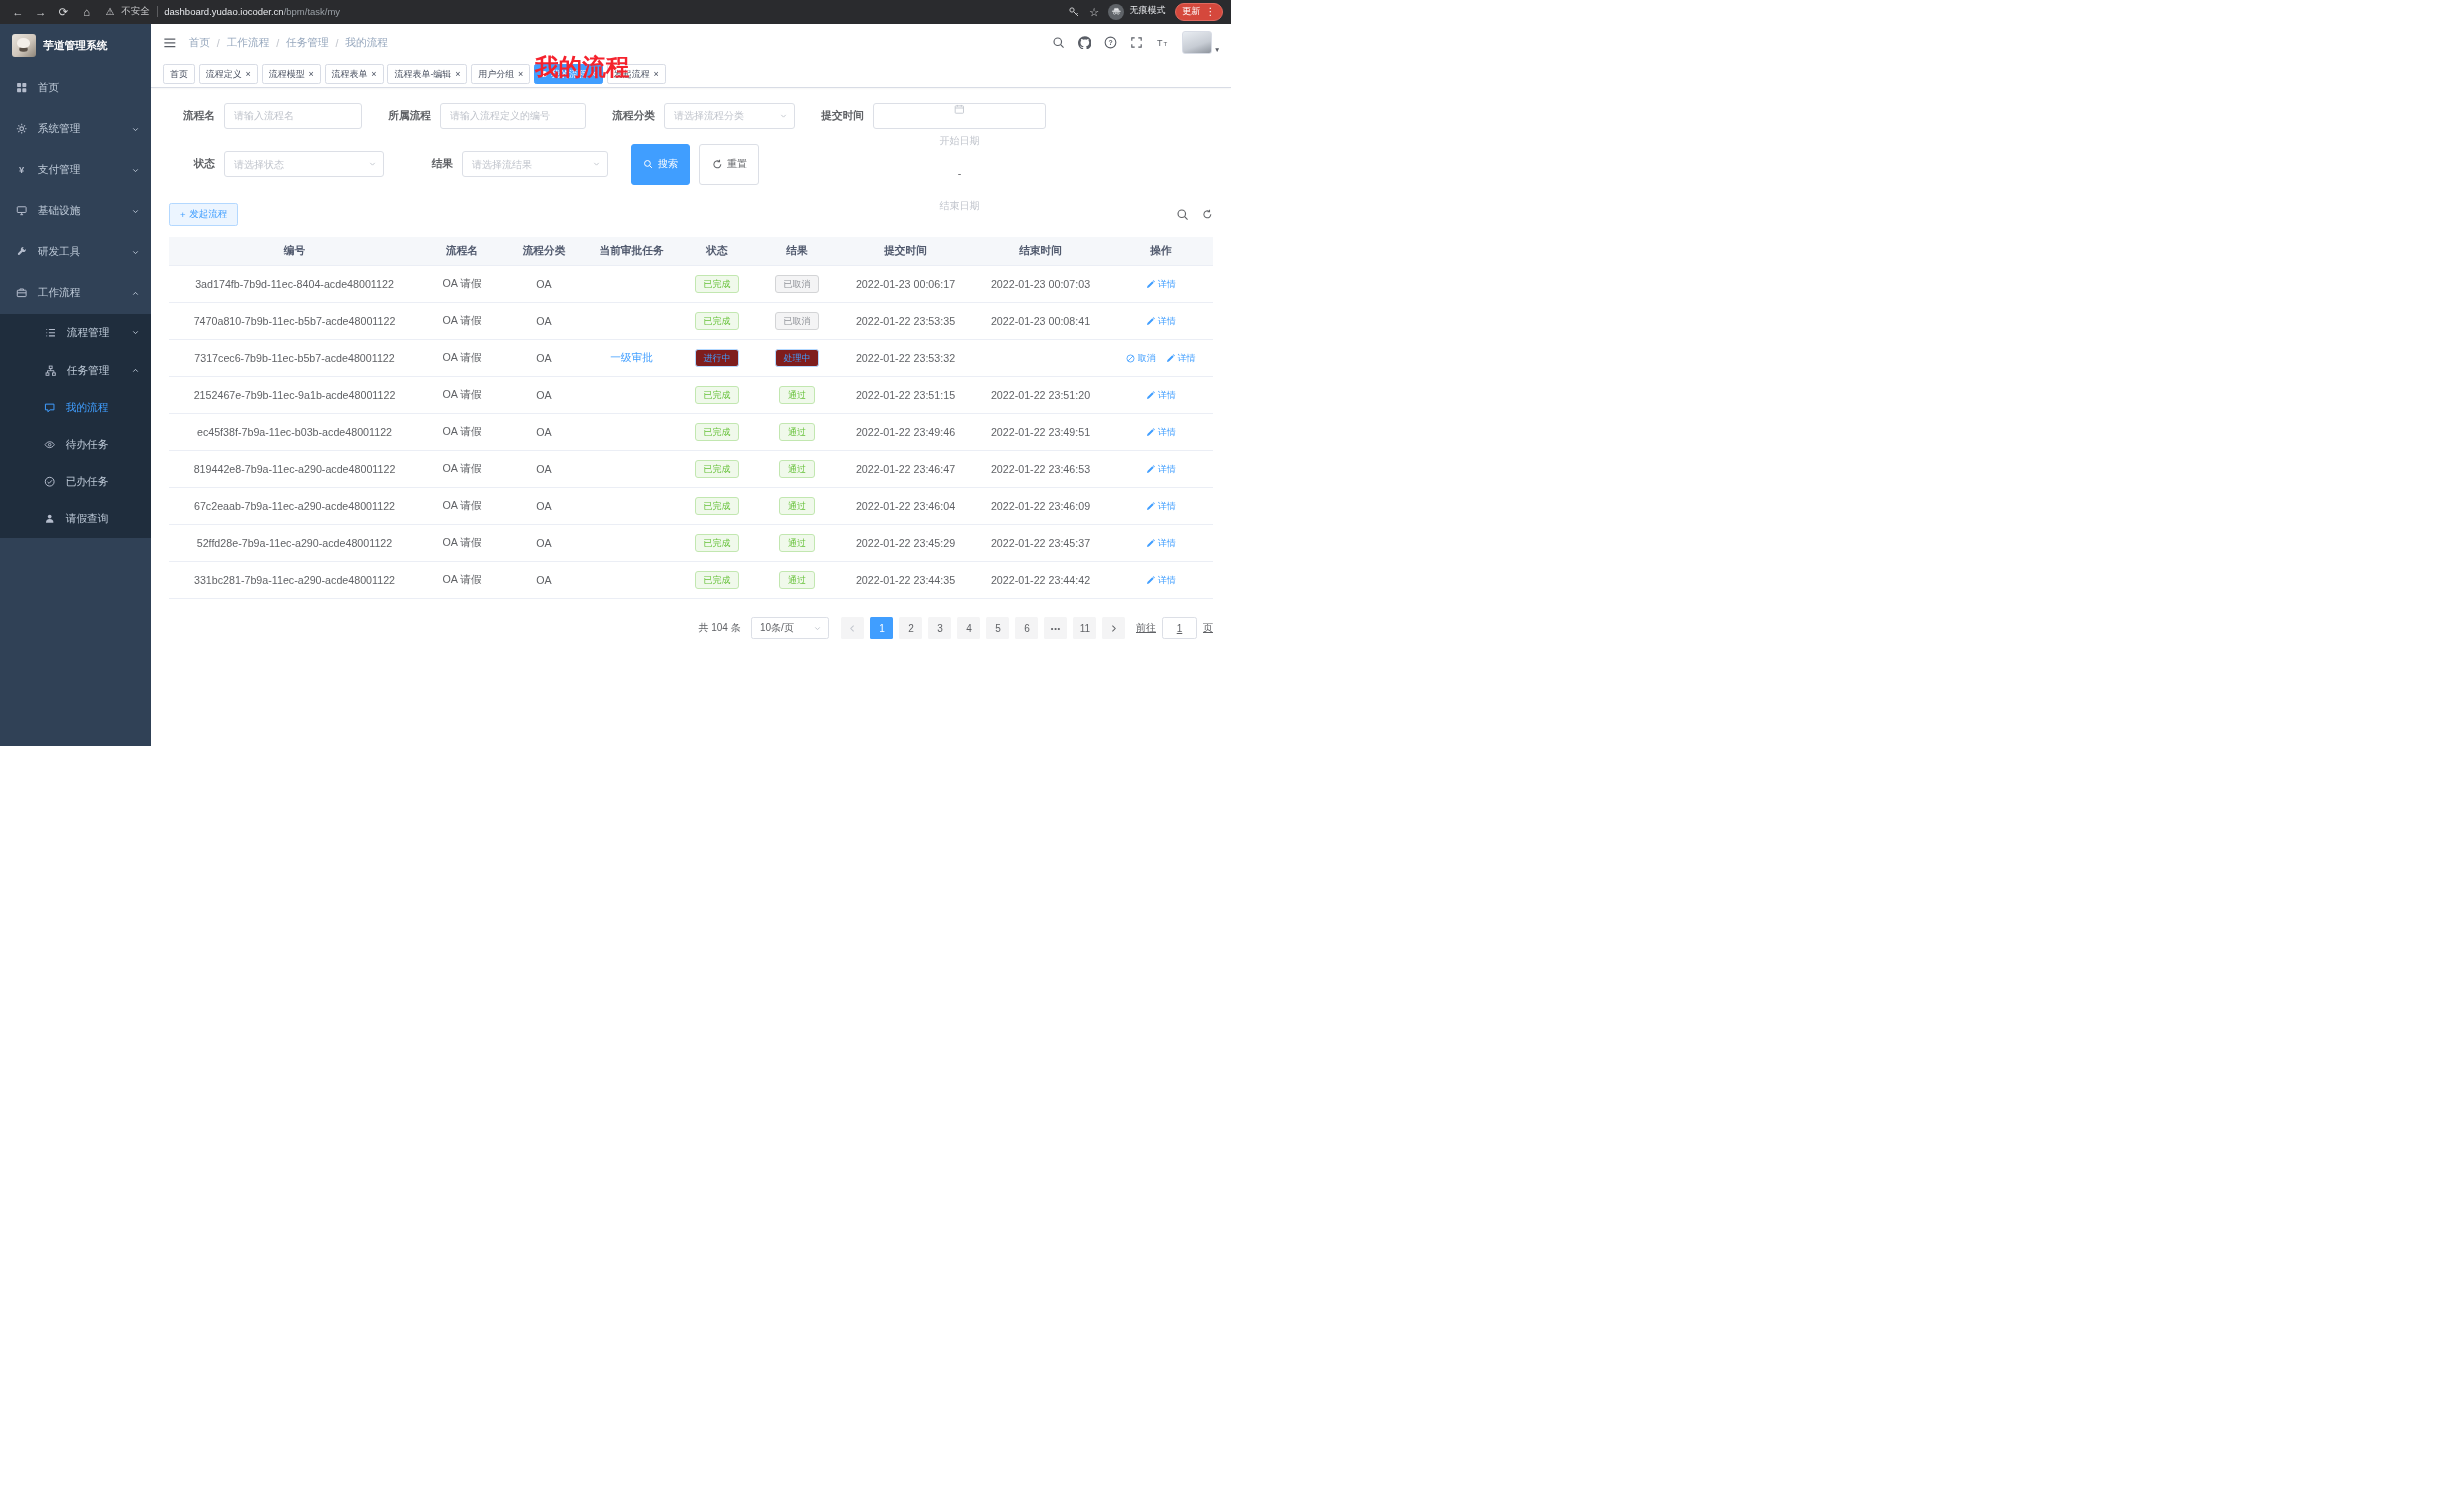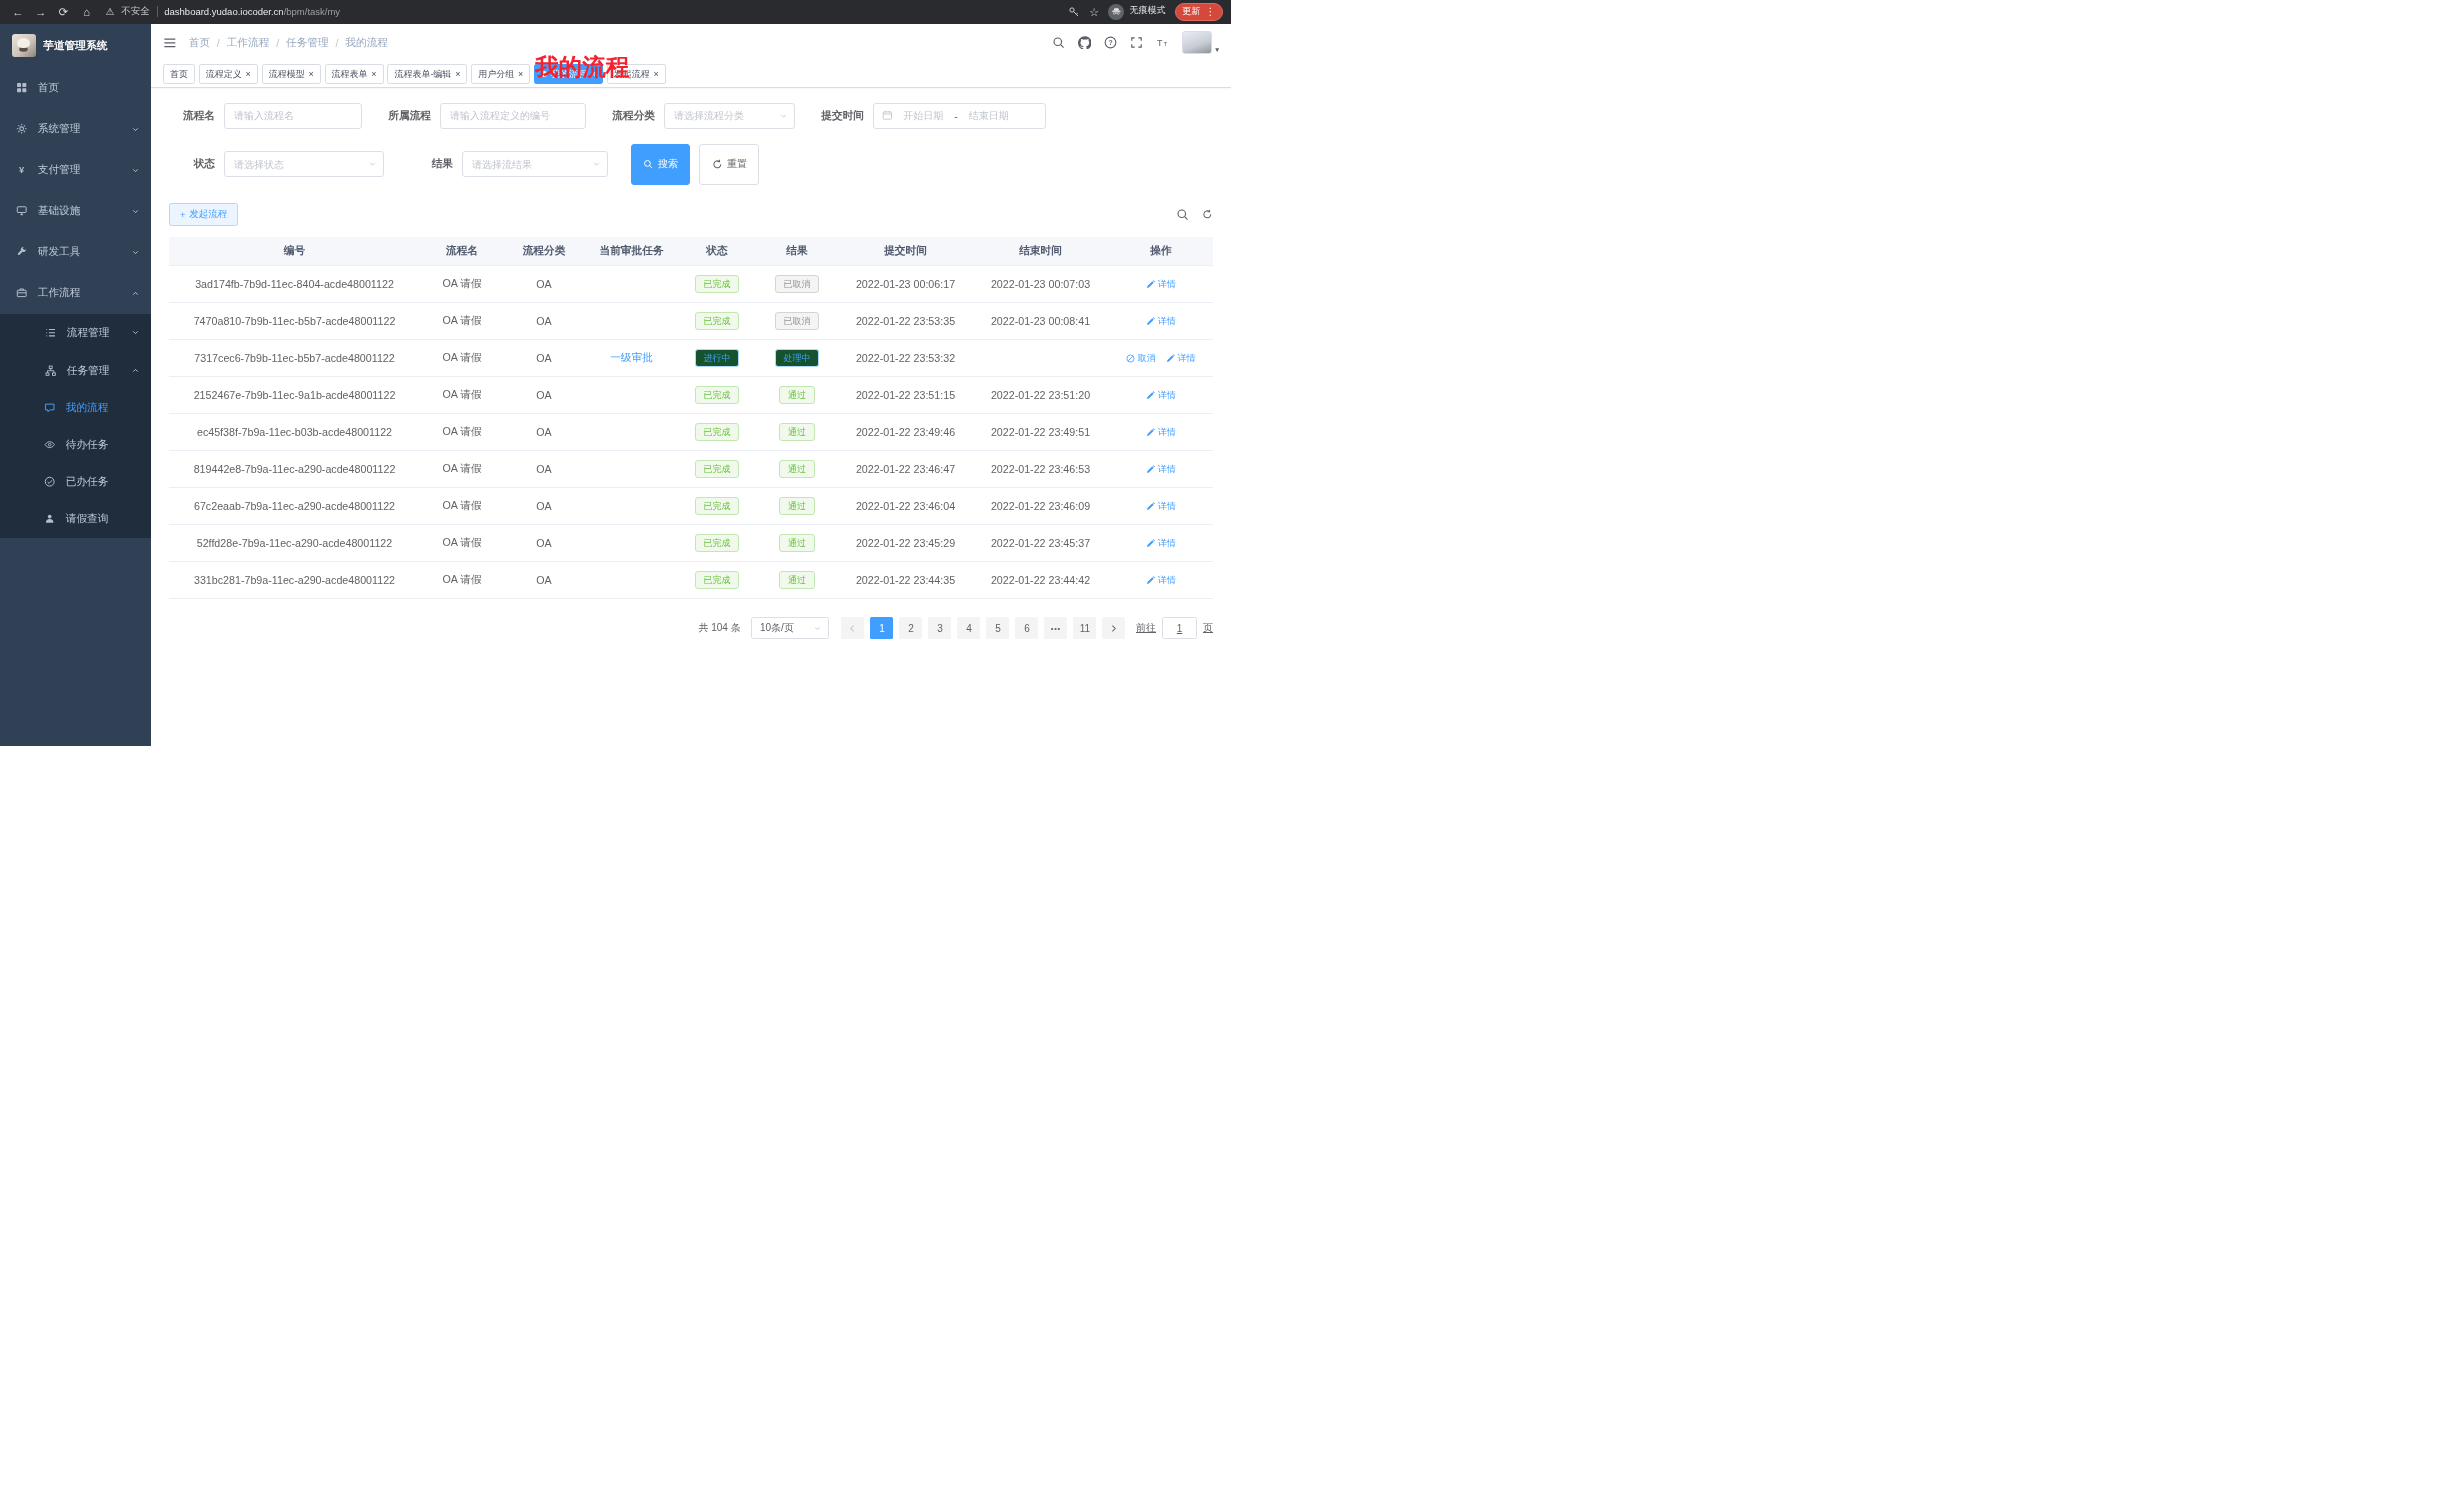--- a/index.html
+++ b/index.html
@@ -66,21 +66,21 @@
   
   .filters { padding: 15px 18px 0; flex-shrink: 0; }
   .filter-row { display: flex; align-items: center; margin-bottom: 15px; }
   .f-item { display: flex; align-items: center; margin-right: 23px; }
   .f-label { width: 46px; text-align: right; margin-right: 9px; font-weight: bold; color: #606266; white-space: nowrap; flex-shrink: 0; }
   .inp { height: 26px; border: 0.8px solid #dcdfe6; border-radius: 3px; padding: 0 9px; font-size: 10px; color: #606266; background: #fff; outline: none; font-family: inherit; }
   .inp::placeholder { color: #c0c4cc; }
   .select { position: relative; display: inline-flex; }
   .select .inp { padding-right: 21px; width: 100%; cursor: pointer; }
   .sel-caret { position: absolute; right: 6.8px; top: 50%; transform: translateY(-50%); color: #c0c4cc; pointer-events: none; display: flex; }
-  .datebox { display: flex; align-items: center; border: 0.8px solid #dcdfe6; border-radius: 3px; height: 26px; padding: 0 7.6px; gap: 2px; width: 173px; }
+  .datebox { display: flex; align-items: center; border: 0.8px solid #dcdfe6; border-radius: 3px; height: 26px; padding: 0 7.6px; gap: 21px; width: 173px; flex-direction: column; }
   .datebox .cal { color: #c0c4cc; display: flex; }
   .datebox input { border: none; outline: none; width: 58px; text-align: center; font-size: 10px; color: #606266; font-family: inherit; }
   .datebox input::placeholder { color: #c0c4cc; }
   .range-sep { color: #606266; }
   .btn { height: 41px; padding: 0 11.4px; border-radius: 3px; font-size: 10px; display: inline-flex; align-items: center; gap: 4.6px; cursor: pointer; font-family: inherit; border: 0.8px solid #dcdfe6; background: #fff; color: #606266; }
   .btn.primary { background: #409eff; border-color: #409eff; color: #fff; }
   .btn + .btn { margin-left: 9px; }
 
   
   .toolbar { display: flex; align-items: center; padding: 3px 18px 10.7px; flex-shrink: 0; }
@@ -89,21 +89,21 @@
   .tool-ic { cursor: pointer; display: flex; }
 
   
   .table-wrap { margin: 0 18px; flex-shrink: 0; }
   table { width: 100%; border-collapse: collapse; table-layout: fixed; }
   thead th { background: #f5f7fa; color: #515a6e; font-weight: bold; font-size: 10.7px; height: 29px; text-align: center; border-bottom: 0.8px solid #ebeef5; }
   tbody td { height: 37px; border-bottom: 0.8px solid #ebeef5; text-align: center; font-size: 10.7px; color: #606266; overflow: hidden; white-space: nowrap; }
   .tag { display: inline-block; padding: 0 7.6px; height: 18px; line-height: 16.7px; border: 0.8px solid; border-radius: 3px; font-size: 9px; }
   .tag-success { color: #67c23a; background: #f0f9eb; border-color: #c2e7b0; }
   .tag-info { color: #909399; background: #f4f4f5; border-color: #d3d4d6; }
-  .tag-primary { color: #409eff; background: #14532d; border-color: #b3d8ff; }
+  .tag-primary { color: #409eff; background: #7f1d1d; border-color: #b3d8ff; }
   .tag-danger { color: #f56c6c; background: #fef0f0; border-color: #fbc4c4; }
   .task-link { color: #409eff; cursor: pointer; }
   .op-link { color: #409eff; font-size: 9px; cursor: pointer; text-decoration: none; display: inline-flex; align-items: center; gap: 2.3px; margin: 0 5.3px; }
   .op-ic { color: #409eff; }
 
   
   .pagination { display: flex; align-items: center; justify-content: flex-end; margin: 18px 18px 12px; font-size: 10px; color: #606266; flex-shrink: 0; }
   .pg-total { margin-right: 10.7px; }
   .pg-size { width: 78px; height: 22px; border: 0.8px solid #dcdfe6; border-radius: 2.3px; display: flex; align-items: center; justify-content: space-between; padding: 0 6px 0 7.6px; margin-right: 9px; cursor: pointer; background: #fff; }
   .pg-size .sel-caret2 { color: #c0c4cc; display: flex; }

